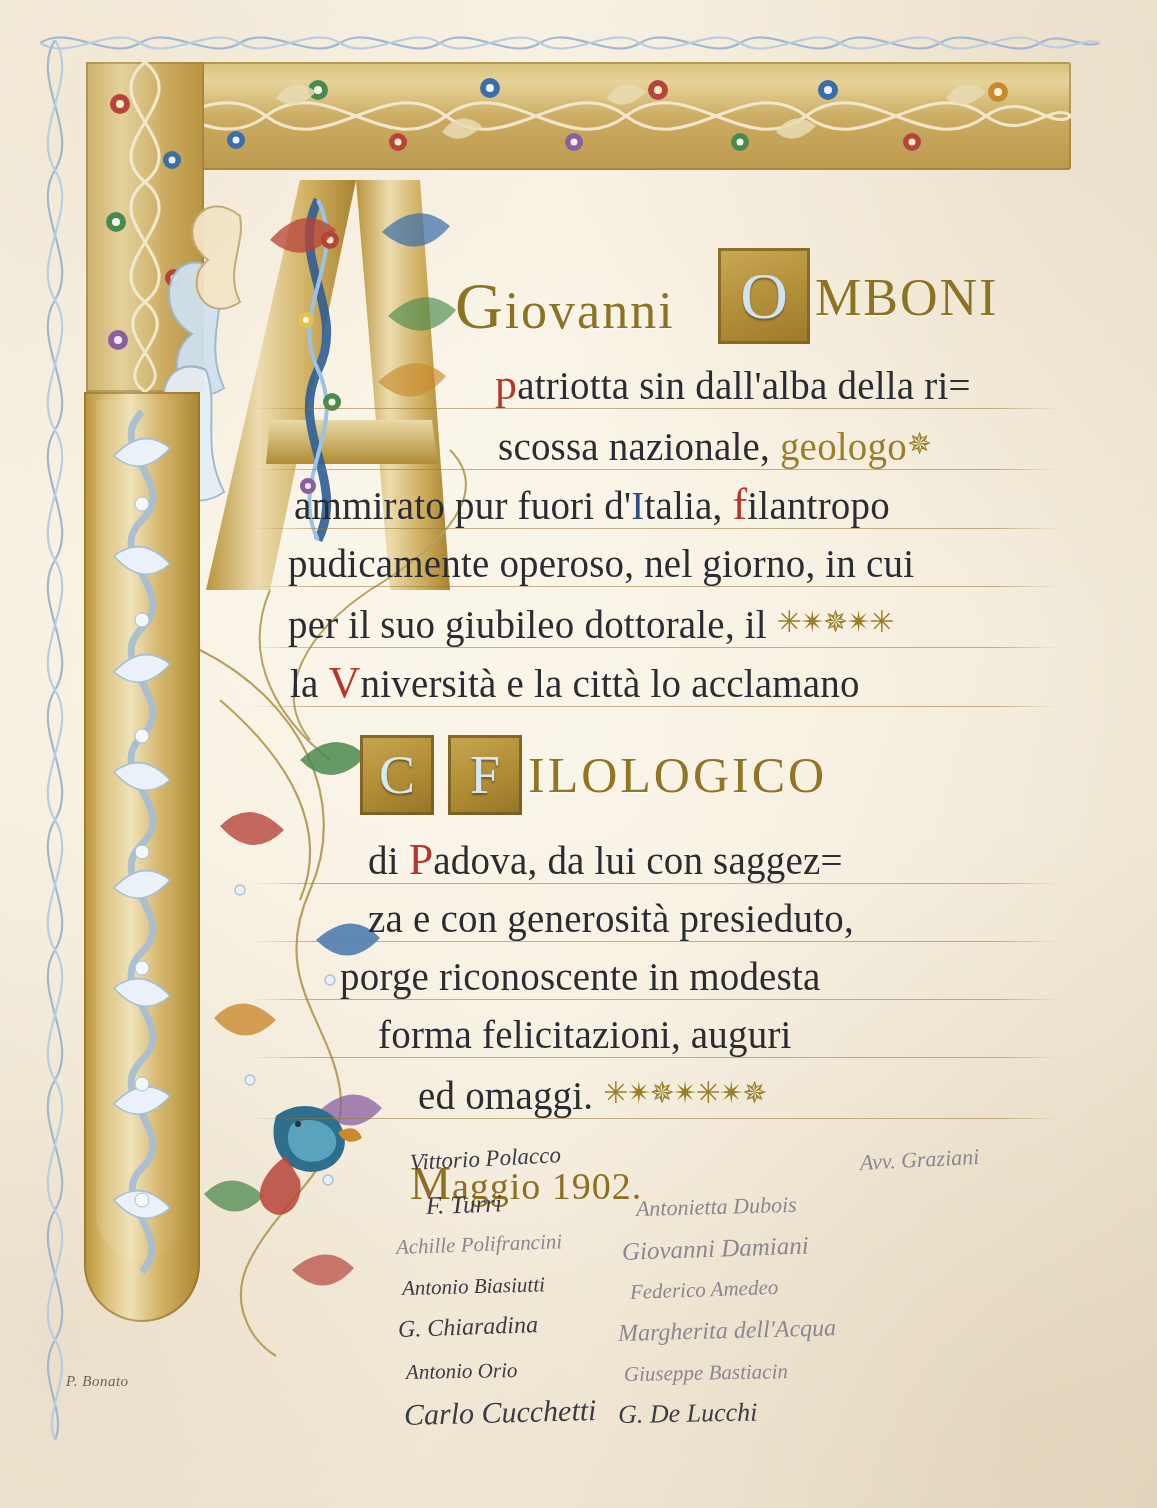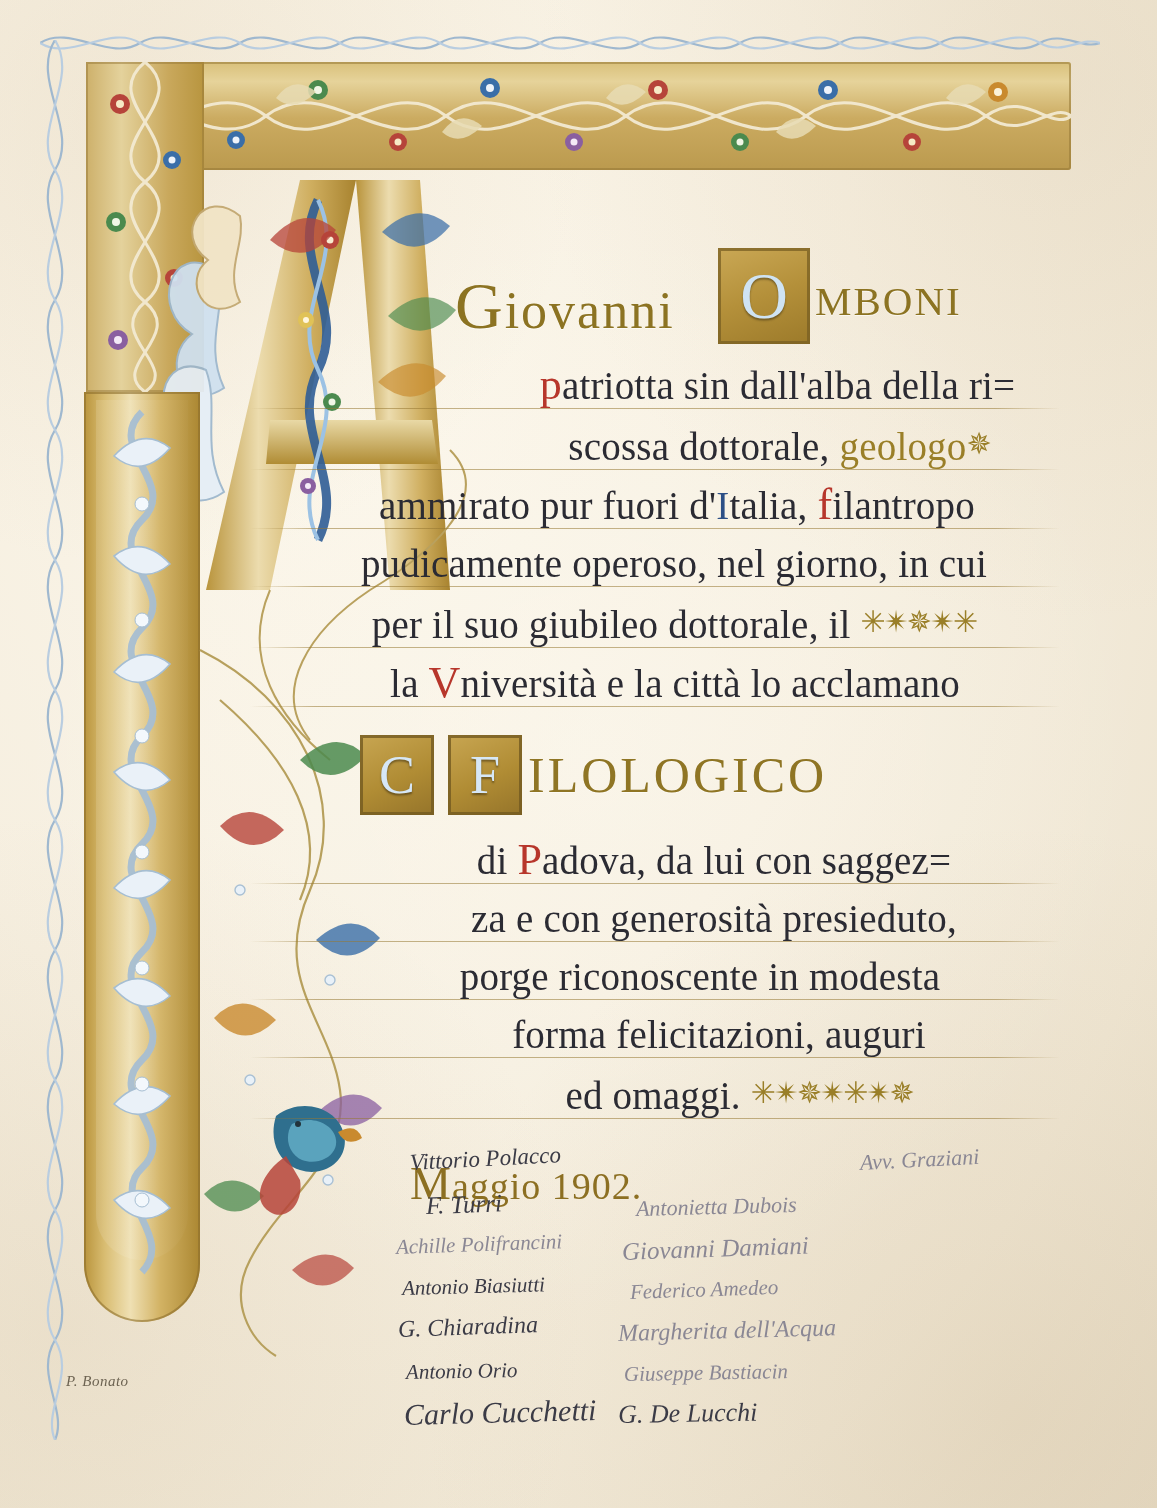--- a/index.html
+++ b/index.html
@@ -87,21 +87,20 @@
   .acanthus {
     position: absolute;
     pointer-events: none;
   }
 
   
   .content {
     position: absolute;
     left: 250px; top: 240px;
     width: 810px;
-    text-align: center;
   }
   .title-line {
     position: relative;
     height: 108px;
     margin-left: 205px;
   }
   .title-small-caps {
     position: absolute;
     left: 0; top: 28px;
     font-family: "Liberation Serif", serif;
@@ -126,22 +125,22 @@
     display: flex;
     align-items: center;
     justify-content: center;
     color: #cfe3f3;
     font-size: 66px;
     font-family: "Liberation Serif", serif;
     text-shadow: 0 2px 2px rgba(40,30,10,.45);
   }
   .title-rest {
     position: absolute;
-    left: 360px; top: 37px;
-    font-size: 41px;
+    left: 360px; top: 28px;
+    font-size: 52px;
     letter-spacing: 2px;
     color: #8c7322;
     text-shadow: 0 1px 0 rgba(255,255,255,.6);
   }
 
   .body-lines {
     margin-top: 12px;
   }
   .bline {
     position: relative;
@@ -492,21 +491,21 @@
       <div class="title-rest">MBONI</div>
     </div>
 
     <div class="body-lines">
       <div class="bline r0">
         <span class="rub">p</span><span>atriotta sin dall'alba della ri=</span>
         <span class="rule-under"></span>
       </div>
 
       <div class="bline r1">
-        <span>scossa dottorale, </span><span class="gold">geologo</span><span class="ornament">✵</span>
+        <span>scossa nazionale, </span><span class="gold">geologo</span><span class="ornament">✵</span>
         <span class="rule-under"></span>
       </div>
 
       <div class="bline r2">
         <span>ammirato pur fuori d'</span><span class="blue">I</span><span>talia, </span><span class="rub">f</span><span>ilantropo</span>
         <span class="rule-under"></span>
       </div>
 
       <div class="bline r3">
         <span>pudicamente operoso, nel giorno, in cui</span>

